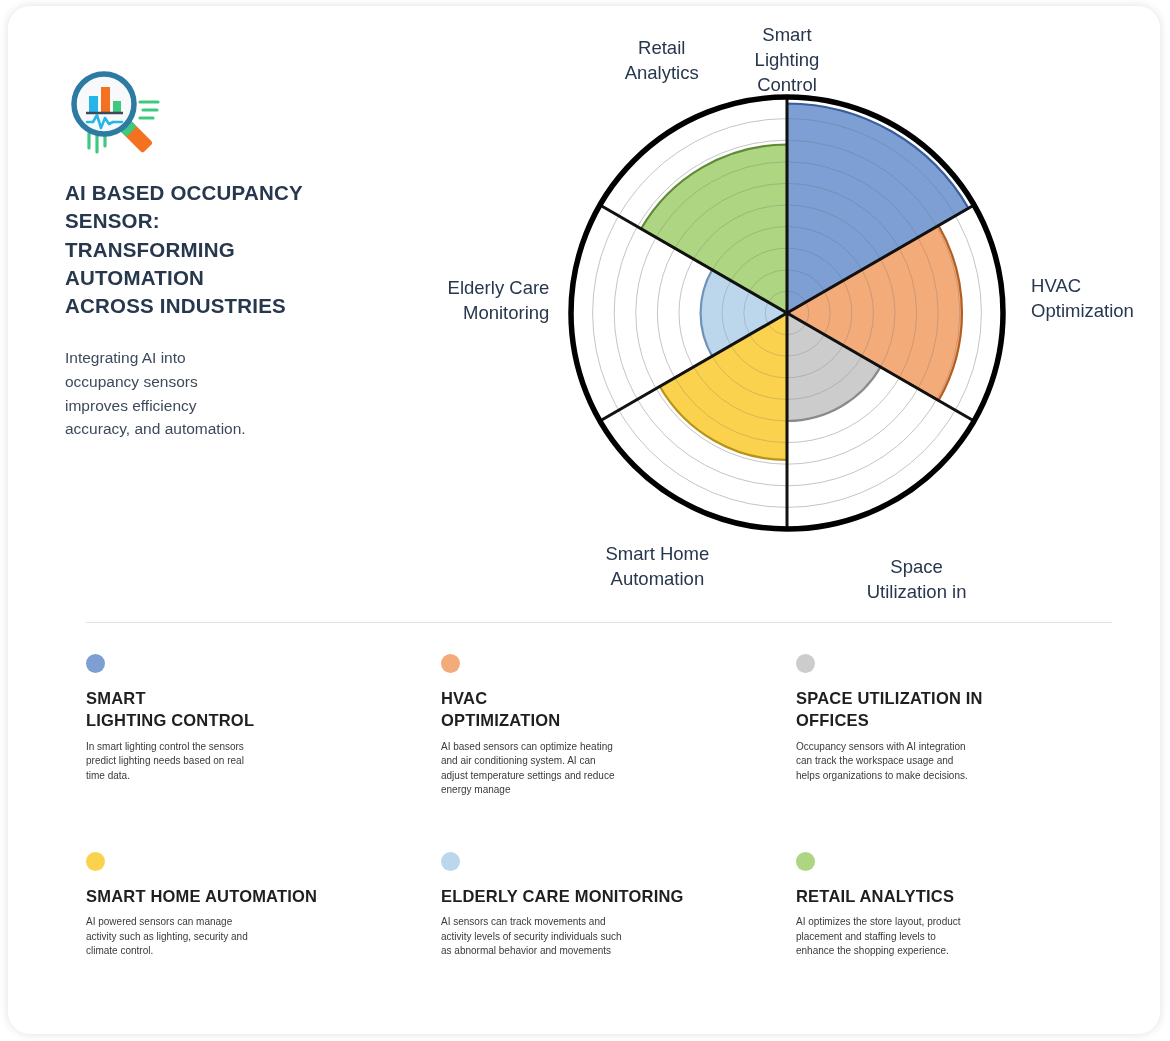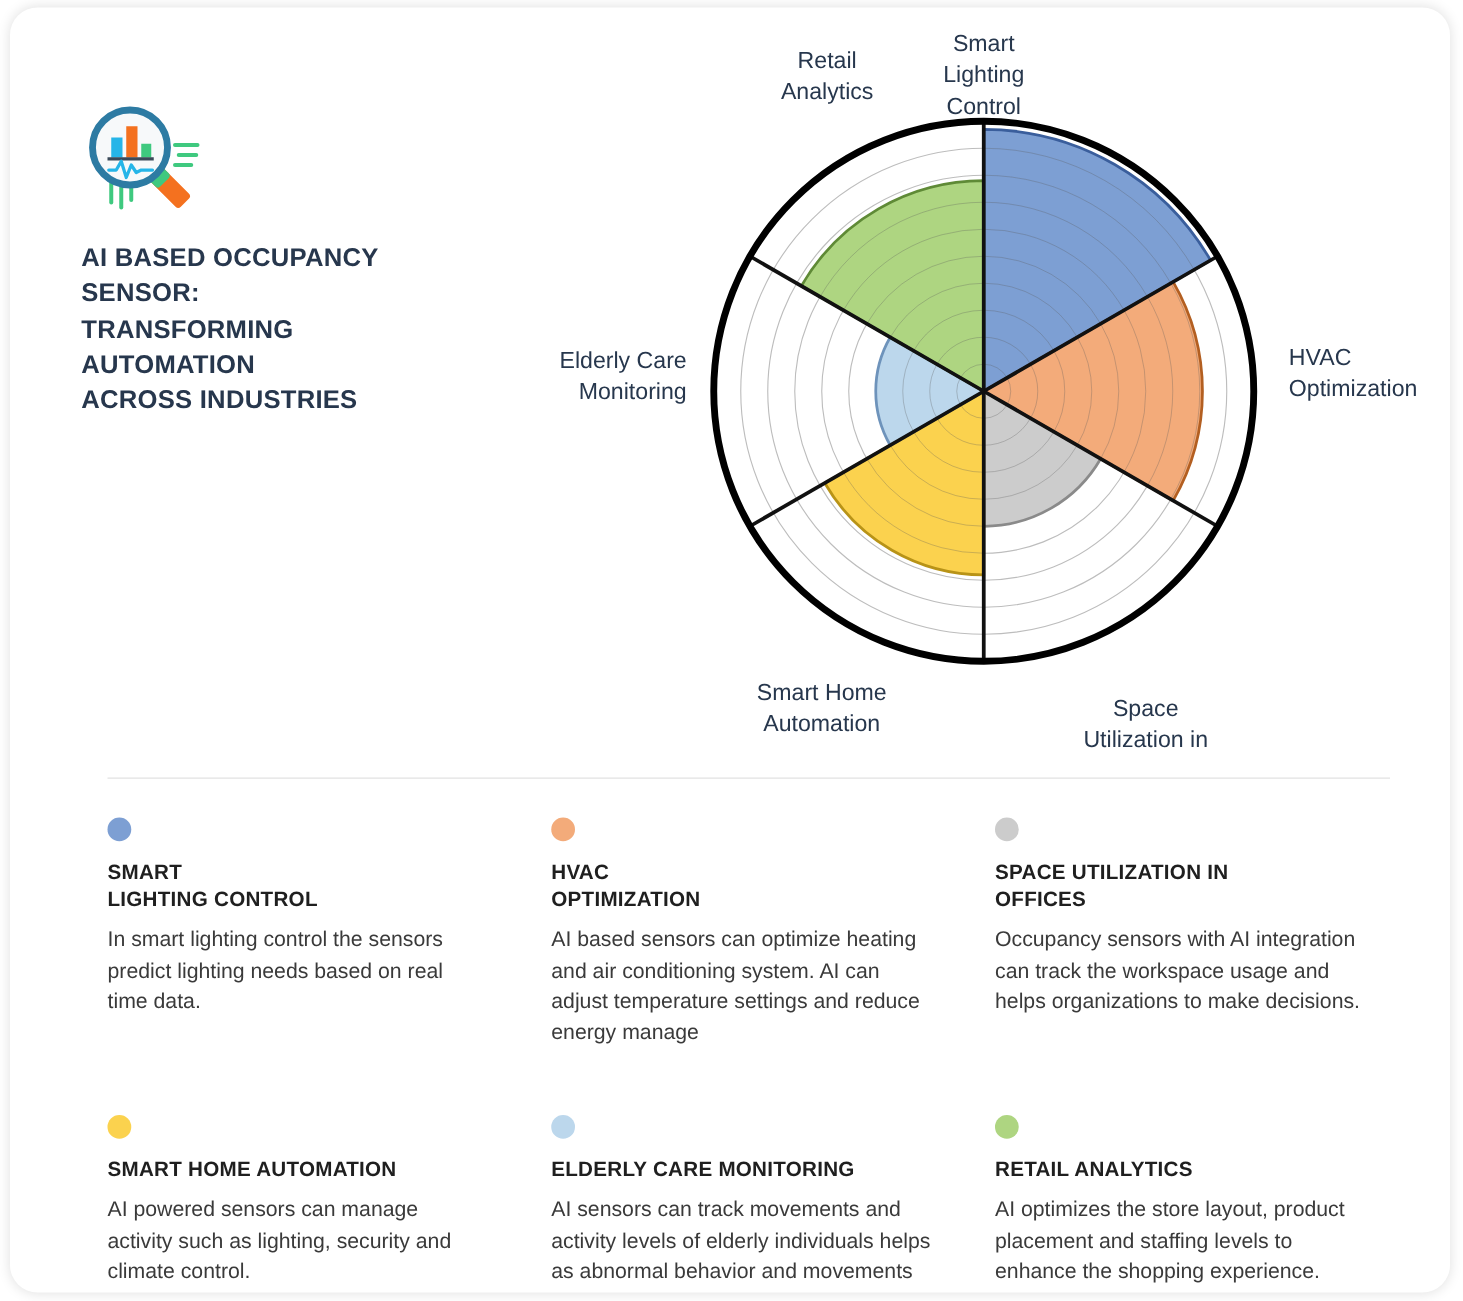--- a/index.html
+++ b/index.html
@@ -24,21 +24,21 @@
     height: 1028px;
     background: #ffffff;
     border-radius: 22px;
     box-shadow: 0 0 10px rgba(0,0,0,0.13);
   }
 
   
   .intro {
     position: absolute;
     left: 57px;
-    top: 76px;
+    top: 62px;
     width: 300px;
   }
   .logo-wrap {
     width: 100px;
     height: 95px;
     margin-bottom: 16px;
   }
   .headline {
     font-size: 20.5px;
     font-weight: bold;
@@ -102,21 +102,21 @@
   .legend-title {
     font-size: 16.5px;
     font-weight: bold;
     color: #1f1f1f;
     line-height: 1.36;
     letter-spacing: 0.2px;
     margin: 0 0 8px 0;
     white-space: pre-line;
   }
   .legend-body {
-    font-size: 17px;
+    font-size: 10px;
     color: #3a3a3a;
     line-height: 1.45;
     margin: 0;
     white-space: pre-line;
   }
 </style>
 </head>
 <body>
 
 <div id="canvas">
@@ -153,20 +153,24 @@
 
           <polyline points="22,54 28,54 32,47 36,60 40,50 44,56 48,54 57,54" fill="none" stroke="#26b5e8" stroke-width="2.6" stroke-linecap="round" stroke-linejoin="round"></polyline>
         </svg>
       </div>
 
       <h1 class="headline">AI BASED OCCUPANCY
 SENSOR:
 TRANSFORMING
 AUTOMATION
 ACROSS INDUSTRIES</h1>
+      <p class="subcopy">Integrating AI into
+occupancy sensors
+improves efficiency
+accuracy, and automation.</p>
     </div>
 
     <div class="chart-area">
       <svg class="chart-svg" width="760" height="580" viewBox="0 0 760 580" xmlns="http://www.w3.org/2000/svg">
 
         <g id="grid-rings" fill="none" stroke="#bdbdbd" stroke-width="0.9">
             <circle cx="389" cy="289" r="21.6"></circle>
             <circle cx="389" cy="289" r="43.2"></circle>
             <circle cx="389" cy="289" r="64.8"></circle>
             <circle cx="389" cy="289" r="86.4"></circle>
@@ -283,21 +287,21 @@
         <div class="legend-title">SMART HOME AUTOMATION</div>
         <div class="legend-body">AI powered sensors can manage
 activity such as lighting, security and
 climate control.</div>
       </div>
 
       <div class="legend-item">
         <div class="legend-dot" style="background: rgb(188, 215, 236);"></div>
         <div class="legend-title">ELDERLY CARE MONITORING</div>
         <div class="legend-body">AI sensors can track movements and
-activity levels of elderly individuals helps
+activity levels of security individuals such
 as abnormal behavior and movements</div>
       </div>
 
       <div class="legend-item">
         <div class="legend-dot" style="background: rgb(174, 213, 129);"></div>
         <div class="legend-title">RETAIL ANALYTICS</div>
         <div class="legend-body">AI optimizes  the store layout, product
 placement and staffing levels to
 enhance the shopping experience.</div>
       </div>

